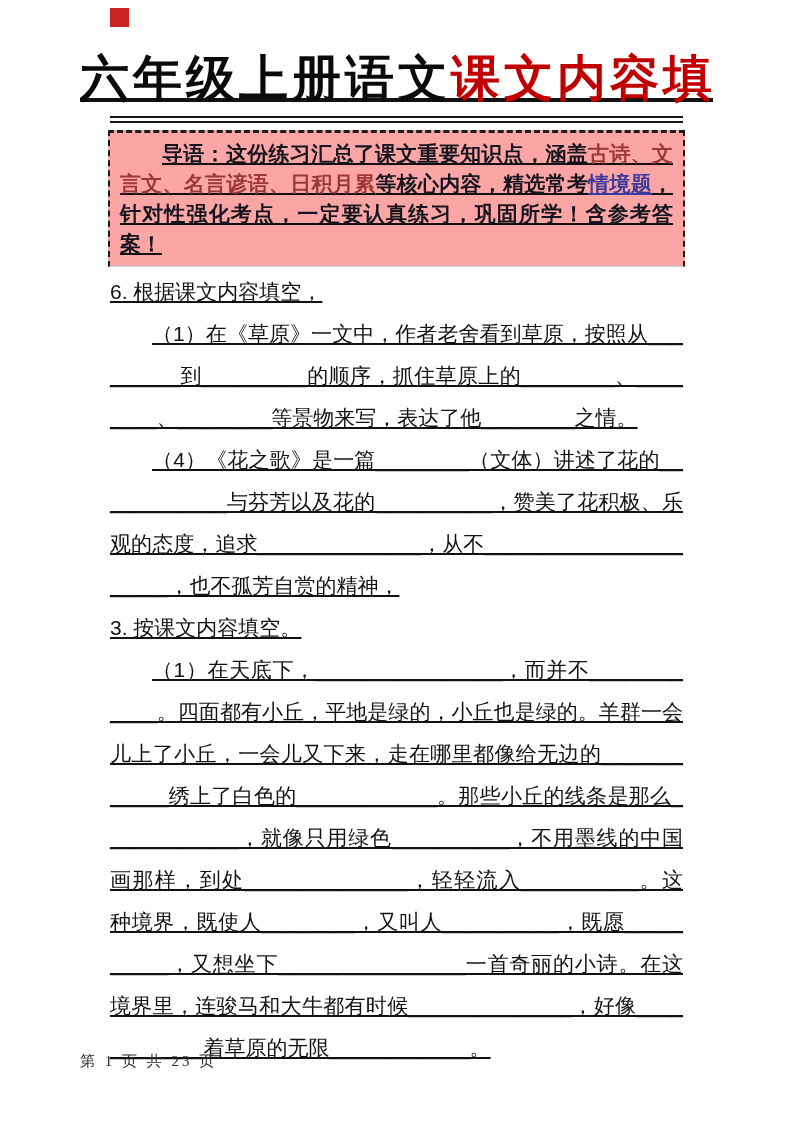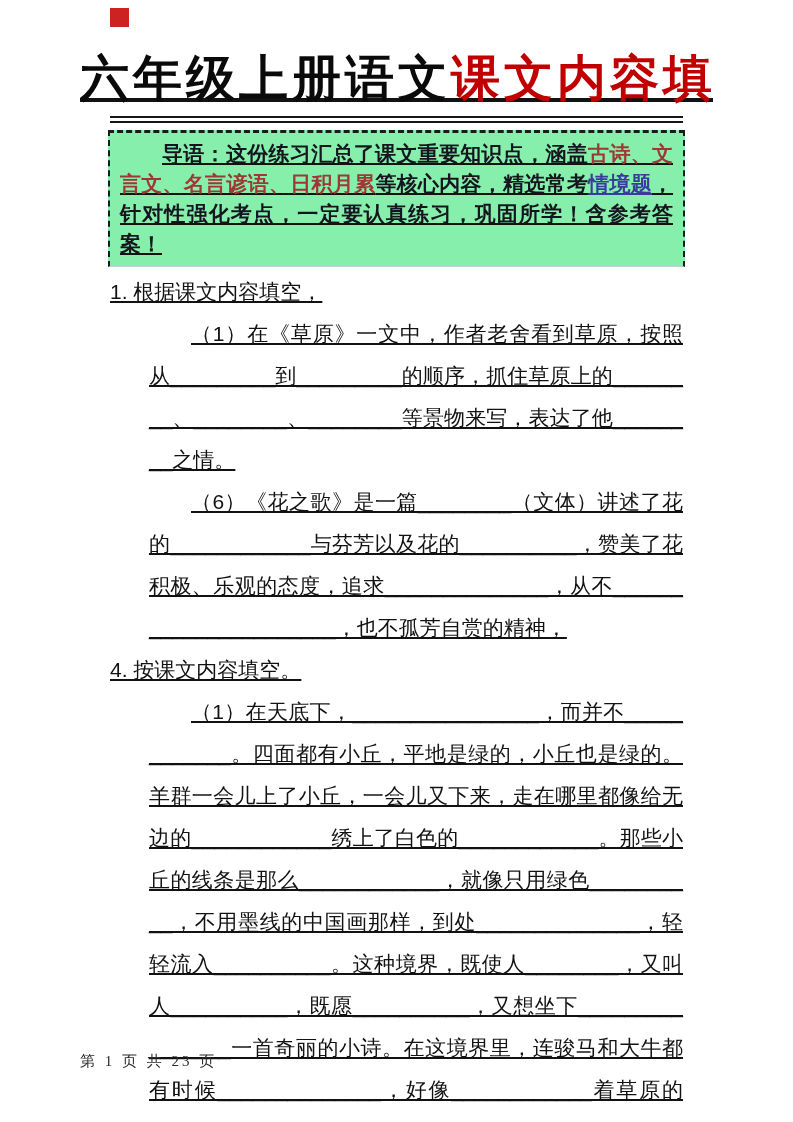--- a/index.html
+++ b/index.html
@@ -59,21 +59,21 @@
     font-family: "Liberation Sans", sans-serif;
     font-size: 21px;
     line-height: 42px;
     color: #121212;
   }
   .para {
     text-align: justify;
     word-break: break-all;
     overflow-wrap: anywhere;
   }
-  .para.indent { text-indent: 2em; margin-left: 39px; }
+  .para.indent { text-indent: 2em; }
   .footer {
     position: absolute;
     left: 0; right: 0;
     top: 1052px;
     text-align: left;
     font-family: "Liberation Serif", serif;
     font-size: 15px;
     letter-spacing: 3px;
     color: #2b2b2b;
   }
@@ -84,29 +84,29 @@
 <div class="page">
 
   <div class="corner-square" style="background: rgb(204, 34, 34);"></div>
 
   <div class="title-wrap">
     <span class="title-black">六年级上册语文</span><span class="title-red" style="color: rgb(192, 0, 0);">课文内容填空</span>
   </div>
 
   <div class="title-divider"></div>
 
-  <div class="intro-box" style="background: #86efac;">
+  <div class="intro-box" style="background: #fca5a5;">
     <span id="intro-runs"><span class="intro-run-ink">导语：这份练习汇总了课文重要知识点，涵盖</span><span class="intro-run-red" style="color: rgb(156, 57, 53);">古诗、文言文、名言谚语、日积月累</span><span class="intro-run-ink">等核心内容，精选常考</span><span class="intro-run-link" style="color: rgb(59, 59, 157);">情境题</span><span class="intro-run-ink">，针对性强化考点，一定要认真练习，巩固所学！含参考答案！</span></span>
   </div>
 
   <div class="body-text">
     <div id="paragraphs">
-        <div class="para">1. 根据课文内容填空，</div>
+        <div class="para">6. 根据课文内容填空，</div>
         <div class="para indent">（1）在《草原》一文中，作者老舍看到草原，按照从_________到_________的顺序，抓住草原上的________、________、________等景物来写，表达了他________之情。</div>
-        <div class="para indent">（6）《花之歌》是一篇________（文体）讲述了花的____________与芬芳以及花的__________，赞美了花积极、乐观的态度，追求______________，从不______________________，也不孤芳自赏的精神，</div>
-        <div class="para">4. 按课文内容填空。</div>
+        <div class="para indent">（4）《花之歌》是一篇________（文体）讲述了花的____________与芬芳以及花的__________，赞美了花积极、乐观的态度，追求______________，从不______________________，也不孤芳自赏的精神，</div>
+        <div class="para">3. 按课文内容填空。</div>
         <div class="para indent">（1）在天底下，________________，而并不____________。四面都有小丘，平地是绿的，小丘也是绿的。羊群一会儿上了小丘，一会儿又下来，走在哪里都像给无边的____________绣上了白色的____________。那些小丘的线条是那么____________，就像只用绿色__________，不用墨线的中国画那样，到处______________，轻轻流入__________。这种境界，既使人________，又叫人__________，既愿__________，又想坐下________________一首奇丽的小诗。在这境界里，连骏马和大牛都有时候______________，好像____________着草原的无限____________。</div>
       </div>
   </div>
 
   <div class="footer">第 1 页 共 23 页</div>
 
 </div>
 
 </body></html>

